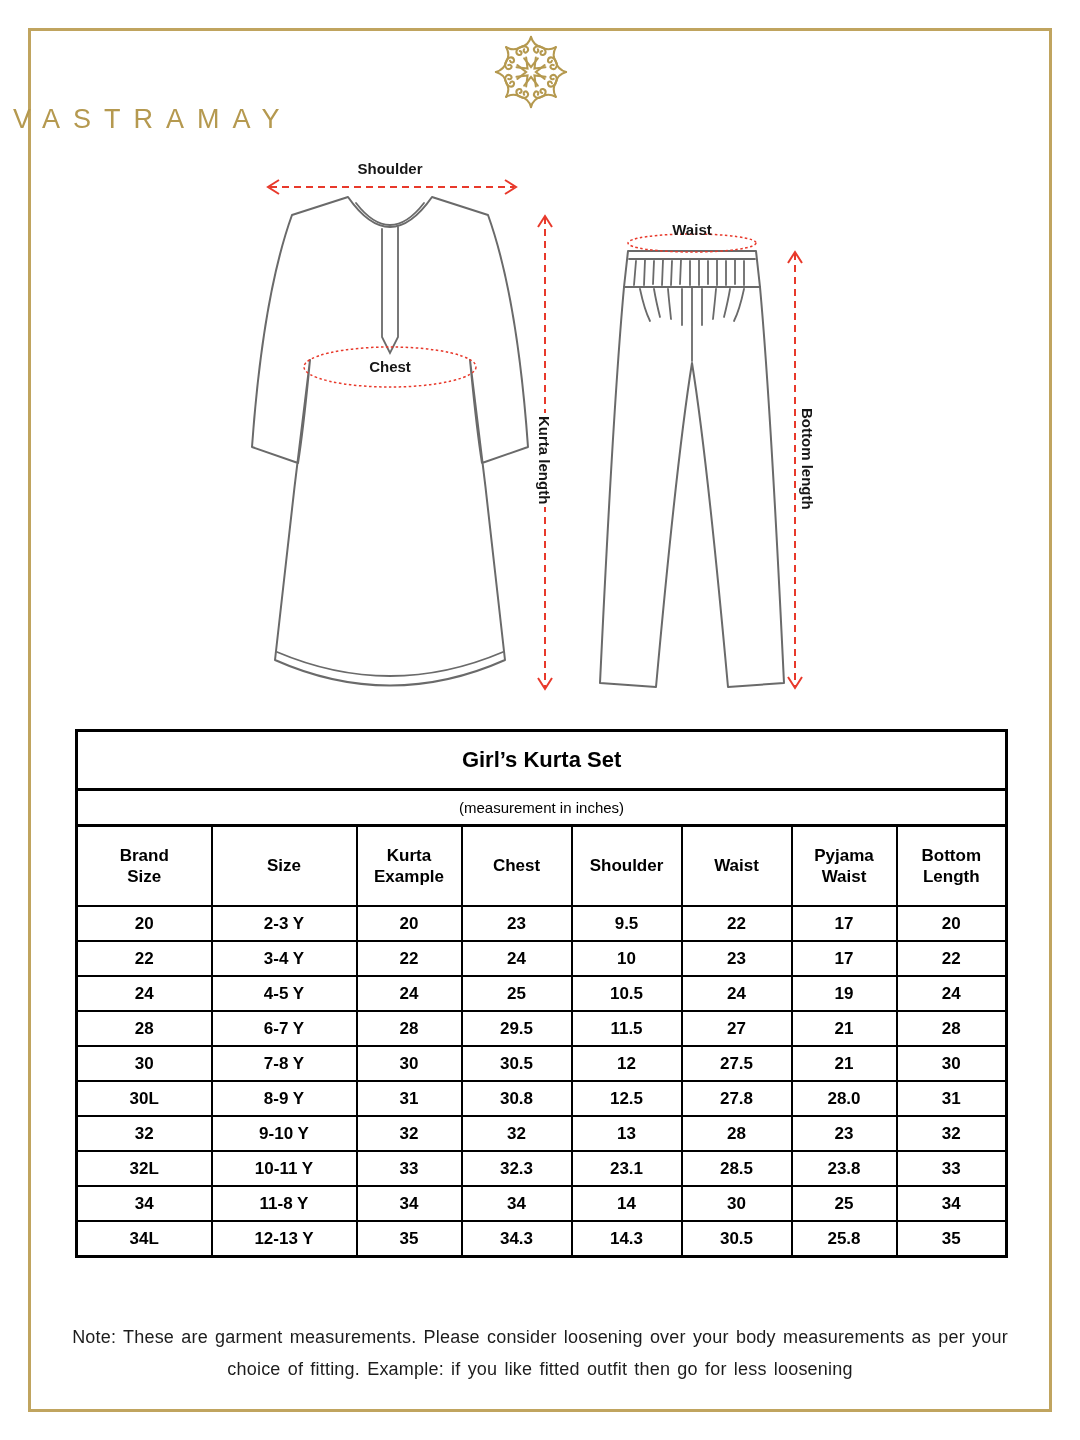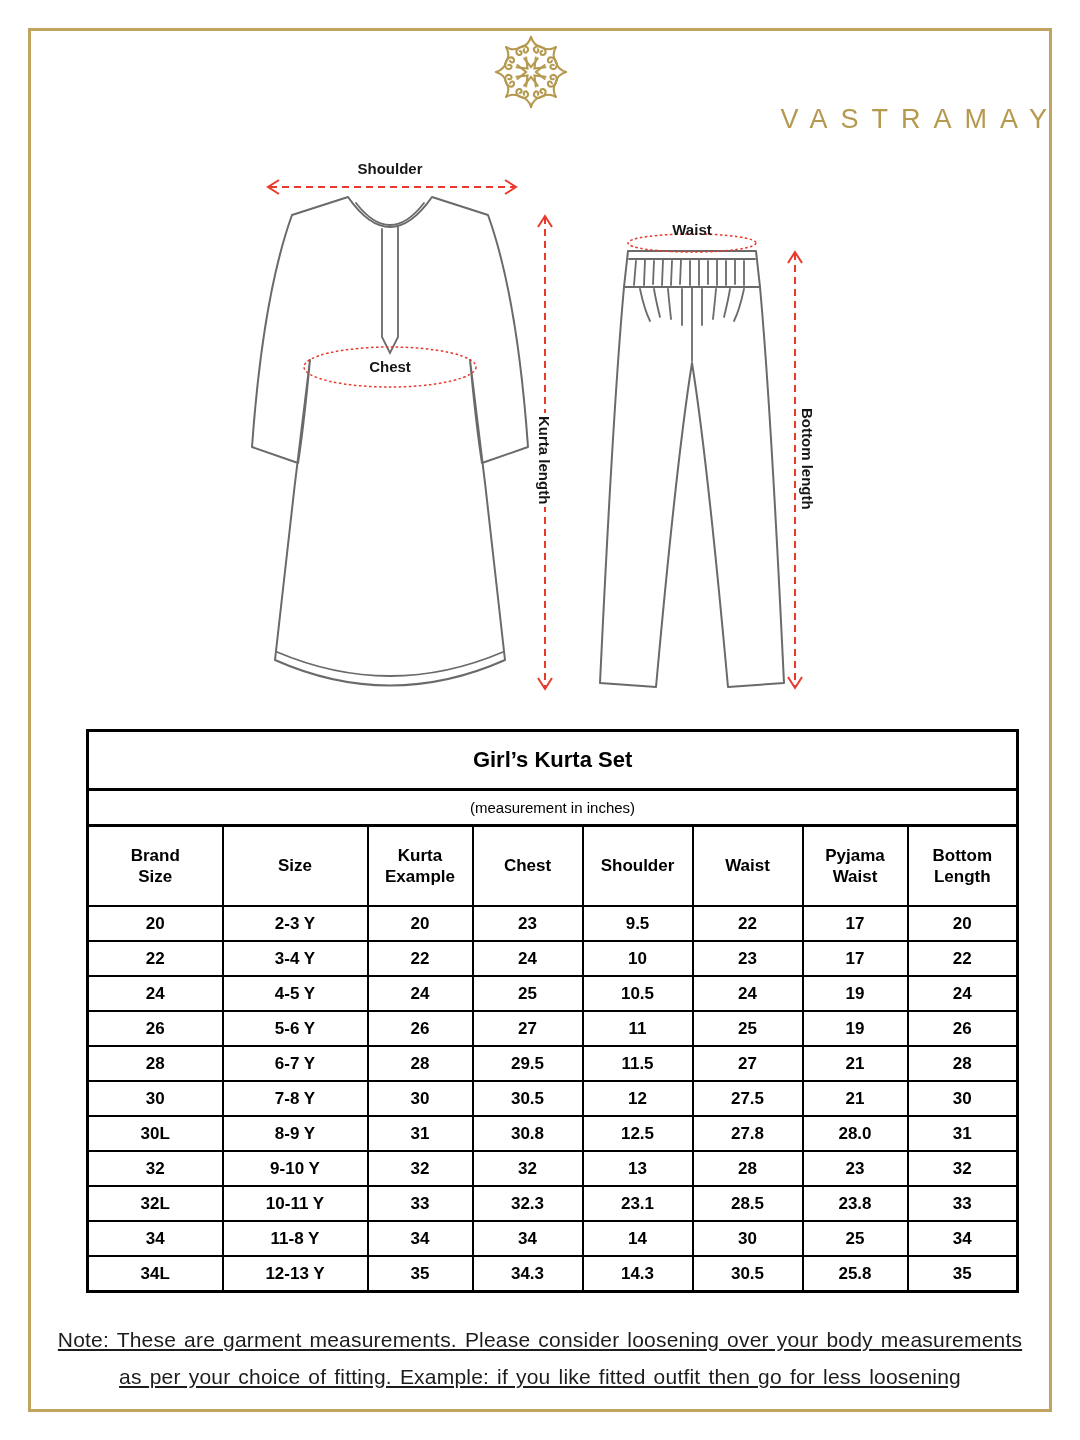--- a/index.html
+++ b/index.html
@@ -2,42 +2,42 @@
 <html><head>
 <meta charset="utf-8">
 <style>
   html,body{margin:0;padding:0;background:#fff;}
   body{width:1080px;height:1440px;font-family:"Liberation Sans",sans-serif;}
   .page{position:relative;width:1080px;height:1440px;background:#fff;overflow:hidden;}
   .frame{position:absolute;left:28px;top:28px;right:28px;bottom:28px;border:3px solid #c0a45f;pointer-events:none;}
 
   
   .emblem{position:absolute;left:492px;top:33px;width:78px;height:78px;}
-  .wordmark{position:absolute;left:0;top:104px;width:1060px;text-align:right;
+  .wordmark{position:absolute;left:0;top:104px;width:1060px;text-align:left;
     font-size:27px;color:#b5994f;letter-spacing:13px;text-indent:13px;font-weight:400;}
 
   
   .diagram{position:absolute;left:230px;top:155px;width:590px;height:555px;}
   .diagram svg{position:absolute;left:0;top:0;}
   .dlabel{position:absolute;font-weight:bold;font-size:15px;color:#161616;white-space:nowrap;}
   .dlabel.center{text-align:center;}
   .vlabel{writing-mode:vertical-rl;background:#fff;padding:3px 0;line-height:1;}
 
   
   table.size{position:absolute;left:75px;top:729px;width:930px;border-collapse:collapse;
-    border:3px solid #000;table-layout:fixed;color:#000;margin-left:11px;}
+    border:3px solid #000;table-layout:fixed;color:#000;}
   table.size th,table.size td{border:2px solid #000;text-align:center;vertical-align:middle;}
   .t-title{font-size:22px;font-weight:bold;padding:15px 4px;border-bottom-width:3px !important;}
   .t-sub{font-size:15px;font-weight:normal;padding:8px 8px;border-bottom-width:3px !important;}
   tr.head th{font-size:17px;font-weight:bold;white-space:pre-line;height:74px;padding:2px;line-height:1.25;}
   tbody.rows td{font-size:17px;font-weight:bold;height:31px;padding:1px 2px;}
 
   
   .note{position:absolute;left:45px;top:1322px;width:990px;text-align:center;
-    font-size:21px;line-height:1.75;color:#1c1c1c;letter-spacing:.2px;word-spacing:2px;text-decoration:underline;}
+    font-size:18px;line-height:1.75;color:#1c1c1c;letter-spacing:.2px;word-spacing:2px;}
 
   .garment{stroke:#6a6a6a;stroke-width:2;fill:#fff;stroke-linejoin:round;}
   .gline{stroke:#6a6a6a;stroke-width:1.8;fill:none;stroke-linecap:round;}
   .meas{stroke:#e8392b;stroke-width:2;fill:none;}
   .dash{stroke-dasharray:7 5;}
   .dot{stroke-dasharray:2.5 2.5;stroke-width:1.5;}
 </style>
 </head>
 <body>
 
@@ -168,30 +168,20 @@
           <td>24</td>
           <td>4-5 Y</td>
           <td>24</td>
           <td>25</td>
           <td>10.5</td>
           <td>24</td>
           <td>19</td>
           <td>24</td>
         </tr>
         <tr>
-          <td>26</td>
-          <td>5-6 Y</td>
-          <td>26</td>
-          <td>27</td>
-          <td>11</td>
-          <td>25</td>
-          <td>19</td>
-          <td>26</td>
-        </tr>
-        <tr>
           <td>28</td>
           <td>6-7 Y</td>
           <td>28</td>
           <td>29.5</td>
           <td>11.5</td>
           <td>27</td>
           <td>21</td>
           <td>28</td>
         </tr>
         <tr>

